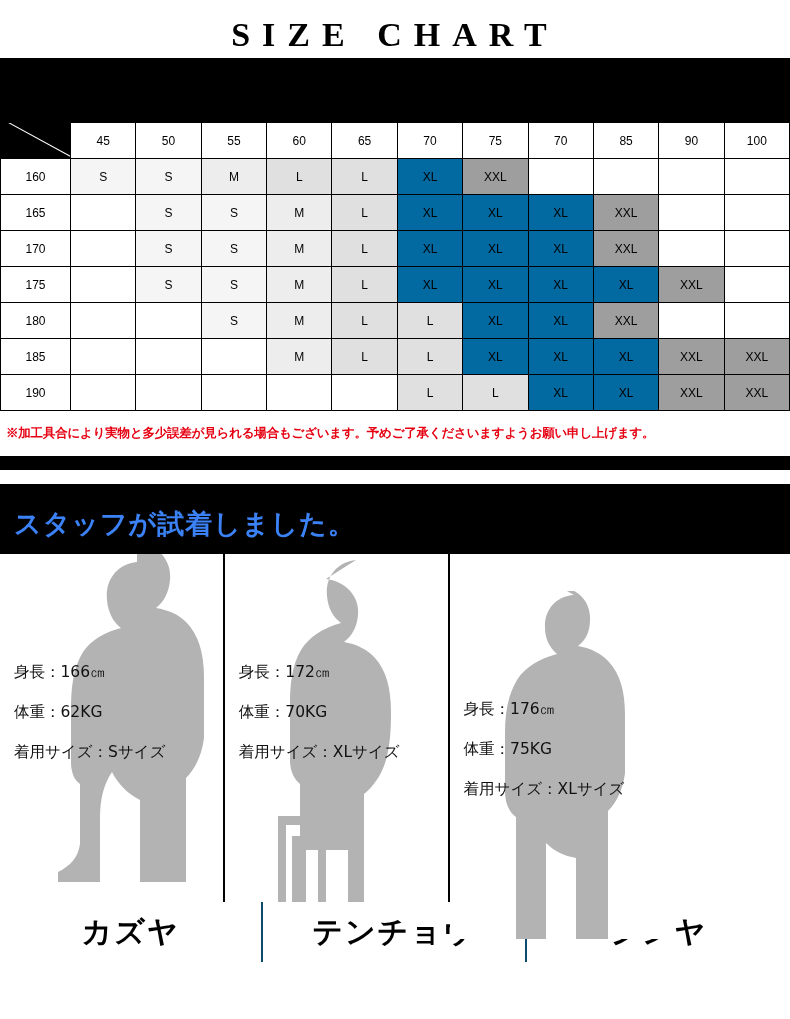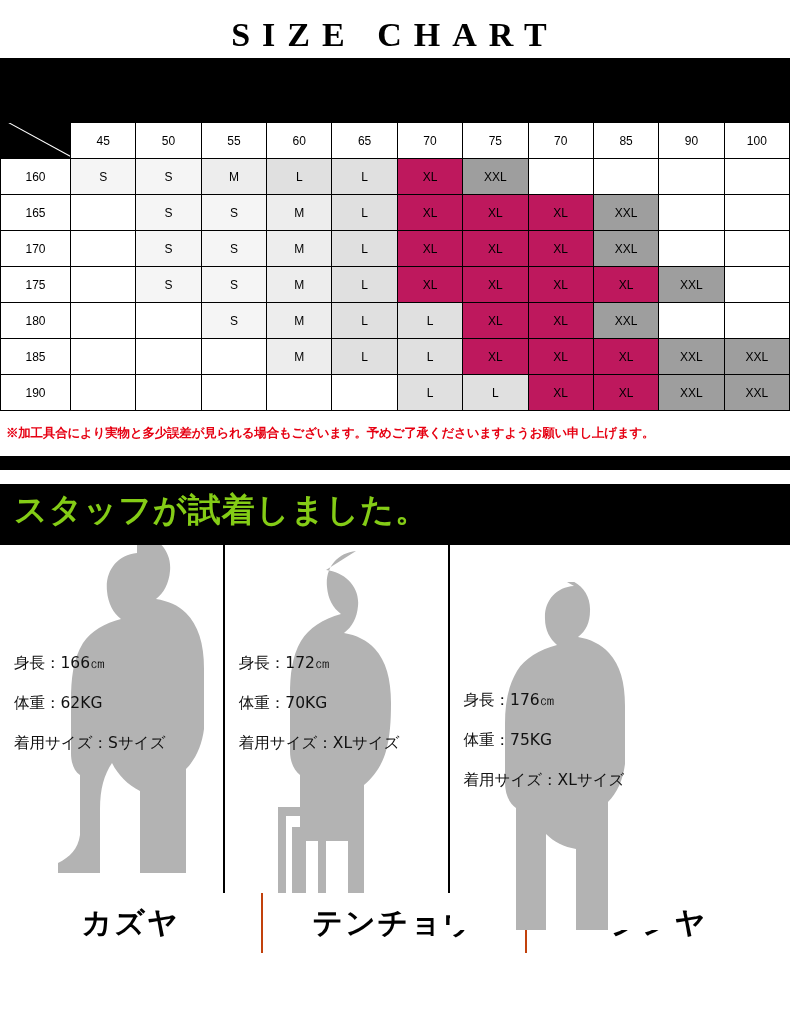--- a/index.html
+++ b/index.html
@@ -62,21 +62,21 @@
   table.size th.col-head, table.size th.row-head {
     background: #fff;
     font-size: 12px;
   }
   table.size th.row-head { width: 70px; margin-left: 24px; }
 
   .c-blank { background: #ffffff; }
   .c-s   { background: #f5f5f5; }
   .c-m   { background: #ededed; }
   .c-l   { background: #e0e0e0; }
-  .c-xl  { background: #be185d; }
+  .c-xl  { background: #0369a1; }
   .c-xxl { background: #9e9e9e; }
 
   
   .note {
     color: #e60012;
     font-size: 12.5px;
     font-weight: bold;
     padding: 14px 4px 14px 6px;
     letter-spacing: -0.2px;
     white-space: nowrap;
@@ -86,25 +86,25 @@
   .divider-band {
     background: #000;
     height: 14px;
     width: 100%;
   }
   .spacer-white { height: 14px; background: #fff; }
 
   
   .staff-head {
     background: #000;
-    color: #84cc16;
-    font-size: 33px;
+    color: #3b82f6;
+    font-size: 27px;
     font-weight: bold;
     letter-spacing: 1px;
-    padding: 4px 0 12px 14px;
+    padding: 22px 0 12px 14px;
     font-family: "DejaVu Sans", sans-serif;
   }
 
   
   .staff-row {
     display: flex;
     width: 674px;
     height: 348px;
     border-bottom: 2px solid #000;
   }
@@ -141,21 +141,21 @@
 
   
   .names-row {
     display: flex;
     width: 790px;
     height: 60px;
   }
   .name-cell {
     width: 263.3px;
     height: 60px;
-    border-right: 2px solid #c2410c;
+    border-right: 2px solid #0c4a6e;
     display: flex;
     align-items: center;
     justify-content: center;
     font-size: 30px;
     font-weight: bold;
     letter-spacing: 2px;
     color: #000;
     font-family: "DejaVu Sans", sans-serif;
   }
   .name-cell:last-child { border-right: none; }

